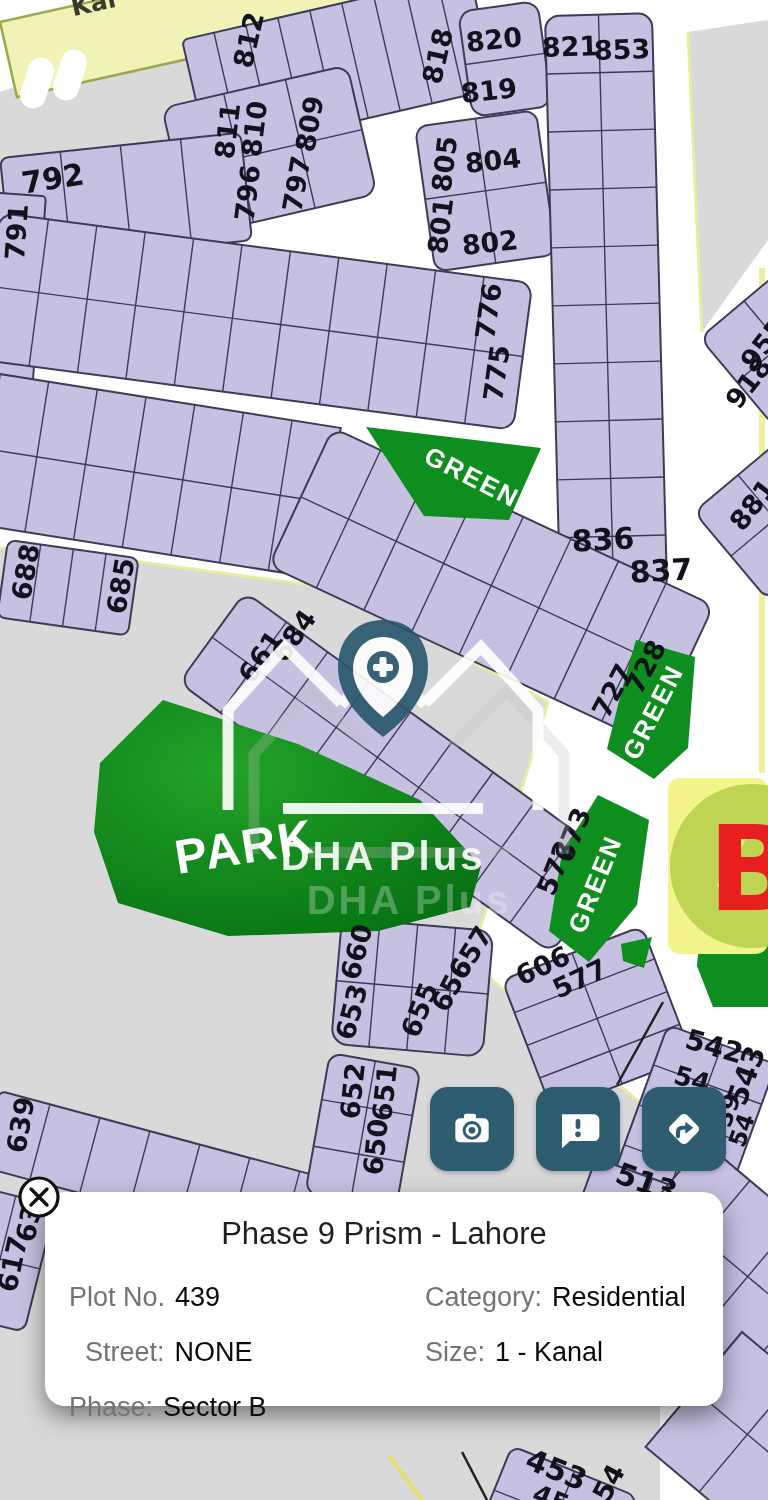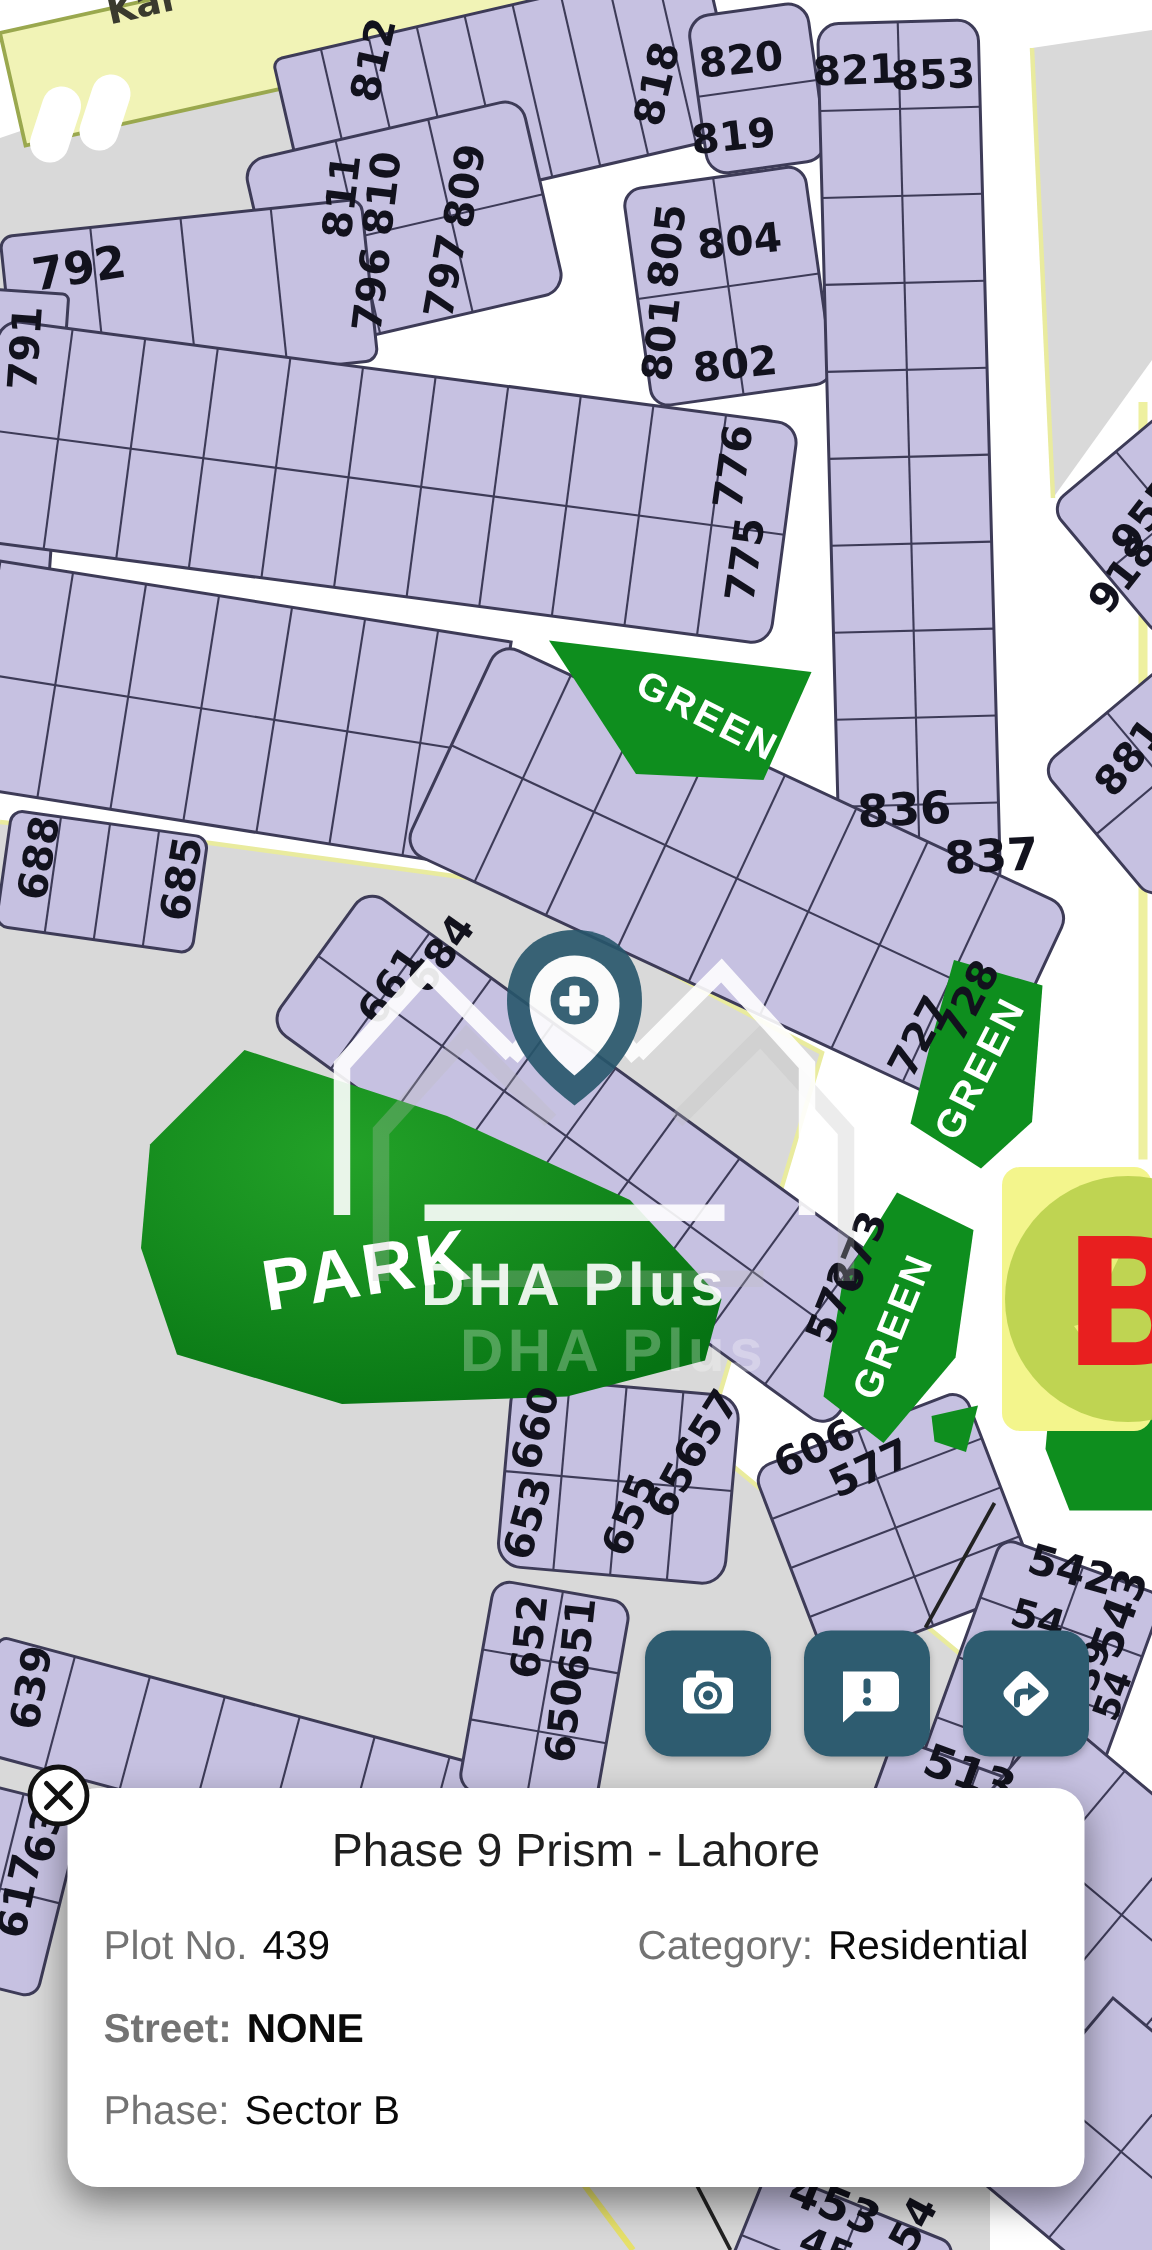--- a/index.html
+++ b/index.html
@@ -15,21 +15,21 @@
             text-anchor:middle;font-size:48px;letter-spacing:2px;}
   .road-txt{font-family:"DejaVu Sans",sans-serif;font-weight:bold;fill:#3a3a2e;
             text-anchor:middle;font-size:25px;}
   .b-txt{font-family:"DejaVu Sans",sans-serif;font-weight:bold;fill:#e81f1f;
          text-anchor:middle;font-size:118px;}
   .wm-txt{font-family:"Liberation Sans",sans-serif;font-weight:bold;fill:#ffffff;
           text-anchor:middle;font-size:40px;letter-spacing:3px;}
 
   .act-btn{position:absolute;width:84px;height:84px;background:#2e5c70;border-radius:18px;
            display:flex;align-items:center;justify-content:center;box-shadow:0 2px 5px rgba(0,0,0,.25);}
-  .info-card{position:absolute;left:45px;top:1192px;width:678px;height:266px;background:#ffffff;
+  .info-card{position:absolute;left:45px;top:1192px;width:678px;height:214px;background:#ffffff;
              border-radius:20px;box-shadow:0 10px 24px rgba(0,0,0,.45);}
   .card-title{position:absolute;left:0;right:0;top:24px;text-align:center;font-size:31px;
               color:#1f1f1f;font-weight:normal;}
   .f-row{position:absolute;font-size:27px;white-space:nowrap;}
   .f-label{color:#737373;}
   .f-value{color:#0a0a0a;margin-left:10px;}
   .close-btn{position:absolute;left:16px;top:1174px;width:46px;height:46px;}
 </style>
 </head>
 <body>
@@ -374,22 +374,25 @@
 </div>
 
 <div class="info-card">
   <div class="card-title">Phase 9 Prism - Lahore</div>
   <div class="f-row" style="left:24px;top:90px;">
     <span class="f-label">Plot No.</span><span class="f-value">439</span>
   </div>
   <div class="f-row" style="left:380px;top:90px;text-align:center;">
     <span class="f-label">Category:</span><span class="f-value">Residential</span>
   </div>
-  <div class="f-row" style="left:24px;top:145px;font-weight:bold;">
+  <div class="f-row" style="left:40px;top:145px;">
     <span class="f-label">Street:</span><span class="f-value">NONE</span>
+  </div>
+  <div class="f-row" style="left:380px;top:145px;">
+    <span class="f-label">Size:</span><span class="f-value">1 - Kanal</span>
   </div>
   <div class="f-row" style="left:24px;top:200px;">
     <span class="f-label">Phase:</span><span class="f-value">Sector B</span>
   </div>
 </div>
 
 <div class="close-btn">
   <svg width="46" height="46" viewBox="0 0 46 46">
     <circle cx="23" cy="23" r="19" fill="#ffffff" stroke="#111" stroke-width="3.2"></circle>
     <line x1="15" y1="15" x2="31" y2="31" stroke="#111" stroke-width="3.4" stroke-linecap="round"></line>

